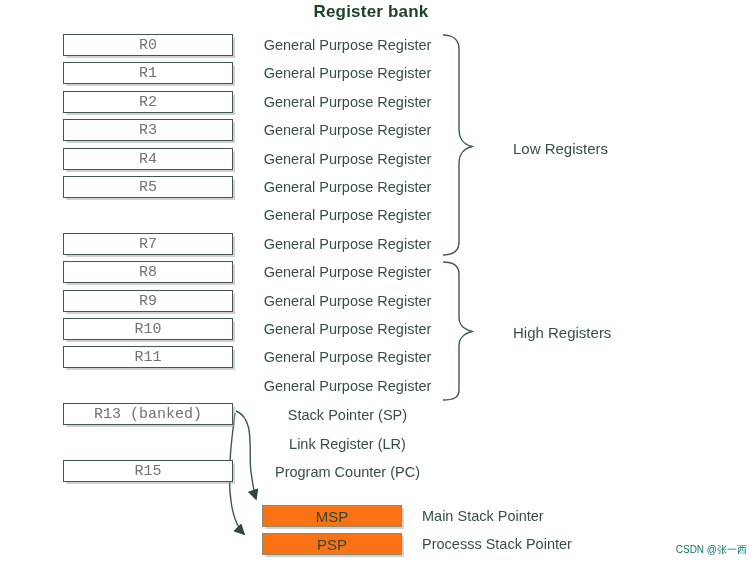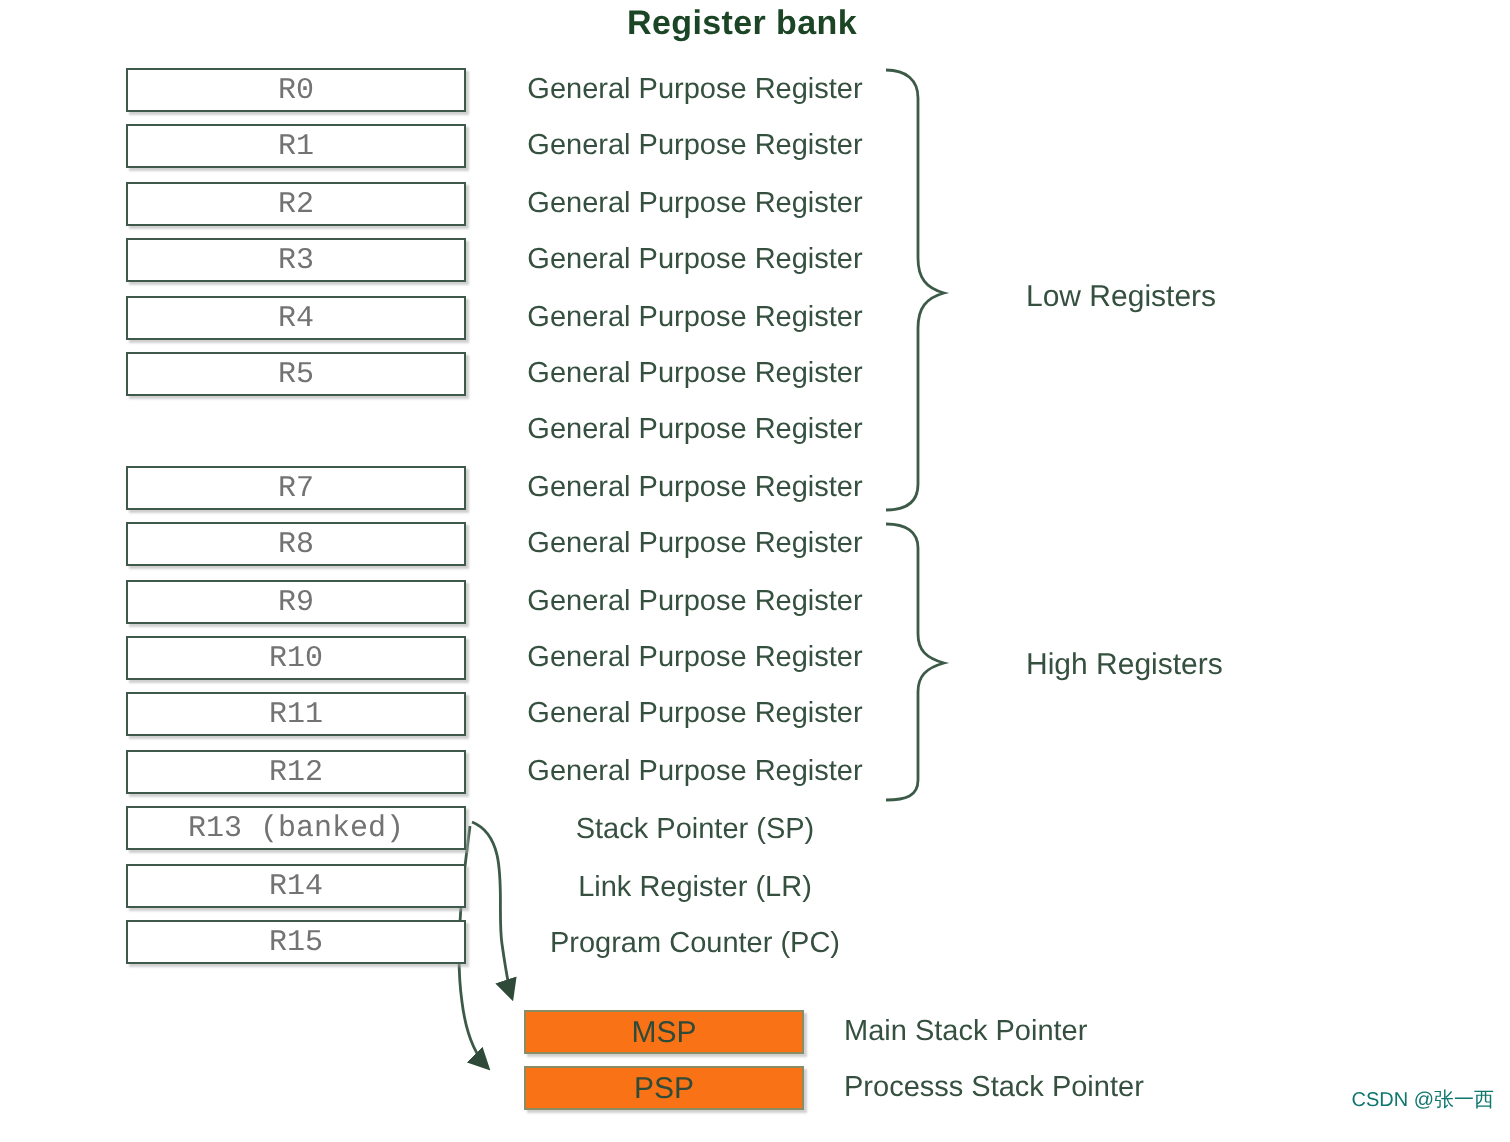--- a/index.html
+++ b/index.html
@@ -66,23 +66,21 @@
   <div class="regbox" style="top:62px">R1</div>
   <div class="regbox" style="top:91px">R2</div>
   <div class="regbox" style="top:119px">R3</div>
   <div class="regbox" style="top:148px">R4</div>
   <div class="regbox" style="top:176px">R5</div>
   <div class="regbox" style="top:233px">R7</div>
   <div class="regbox" style="top:261px">R8</div>
   <div class="regbox" style="top:290px">R9</div>
   <div class="regbox" style="top:318px">R10</div>
   <div class="regbox" style="top:346px">R11</div>
-  <div class="regbox" style="top:375px">R12</div>
   <div class="regbox" style="top:403px">R13 (banked)</div>
-  <div class="regbox" style="top:432px">R14</div>
   <div class="regbox" style="top:460px">R15</div>
 
   <div class="regdesc" style="top:34px">General Purpose Register</div>
   <div class="regdesc" style="top:62px">General Purpose Register</div>
   <div class="regdesc" style="top:91px">General Purpose Register</div>
   <div class="regdesc" style="top:119px">General Purpose Register</div>
   <div class="regdesc" style="top:148px">General Purpose Register</div>
   <div class="regdesc" style="top:176px">General Purpose Register</div>
   <div class="regdesc" style="top:204px">General Purpose Register</div>
   <div class="regdesc" style="top:233px">General Purpose Register</div>

